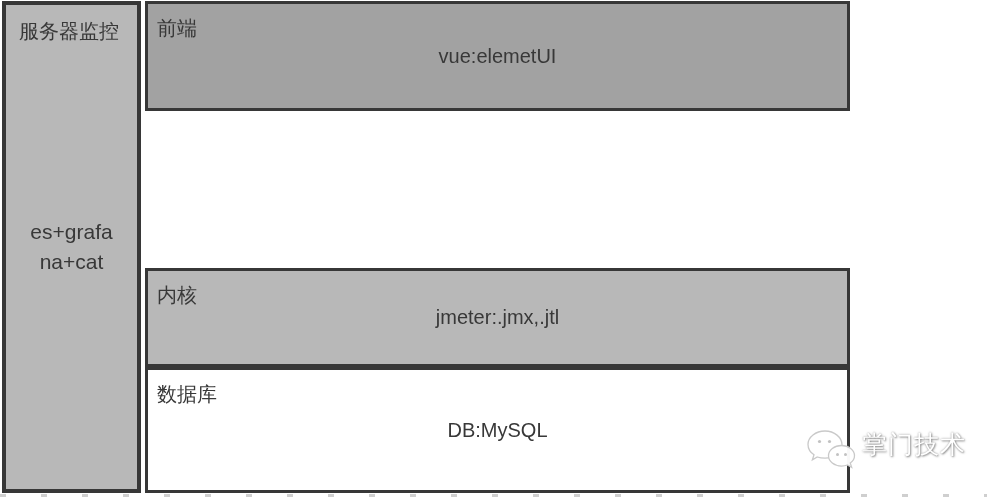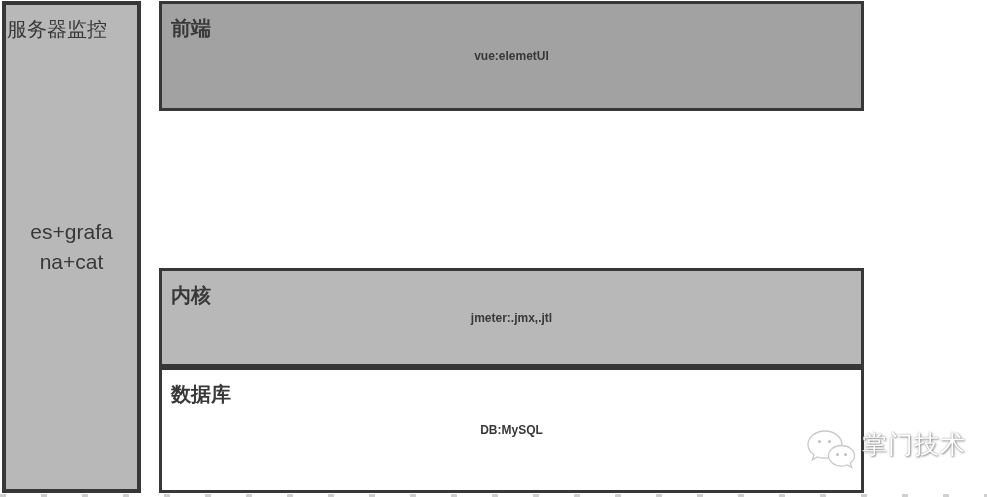--- a/index.html
+++ b/index.html
@@ -28,52 +28,50 @@
   }
   .panel-left{
     left:2px;top:1px;width:139px;height:492px;
     background:var(--gray-light);
   }
   .panel-right{
     left:850px;top:1px;width:134px;height:492px;
     background:var(--gray-dark);
   }
   .panel-title{
-    position:absolute;top:14px;left:1px;right:4px;
+    position:absolute;top:14px;left:13px;right:4px;
     font-size:20px;line-height:24px;
     white-space:nowrap;
-    font-family:Liberation Mono, monospace;
   }
   .panel-body{
     position:absolute;top:0;left:0;right:0;bottom:0;
     display:flex;align-items:center;justify-content:center;
     font-size:21px;line-height:30px;
     text-align:center;
     white-space:pre-line;
   }
   .block{
     position:absolute;
     box-sizing:border-box;
-    left:159px;width:705px;
+    left:145px;width:705px;
     border:3px solid var(--border);
     color:var(--text);
-    font-weight:bold;
   }
   .block-1{top:1px;height:110px;background:var(--gray-dark);}
   .block-2{top:111px;height:157px;background:var(--white);}
   .block-3{top:268px;height:99px;background:var(--gray-light);}
   .block-4{top:367px;height:126px;background:var(--white);}
   .block-label{
     position:absolute;top:12px;left:9px;
     font-size:20px;line-height:24px;
   }
   .block-value{
     position:absolute;top:0;left:0;right:0;bottom:0;
     display:flex;align-items:center;justify-content:center;
-    font-size:12px;
+    font-size:20px;
   }
   .watermark{
     position:absolute;
     left:804px;top:428px;
     display:flex;align-items:flex-start;
     z-index:5;
   }
   .watermark-icon{display:block;}
   .watermark-text{
     margin-left:6px;

